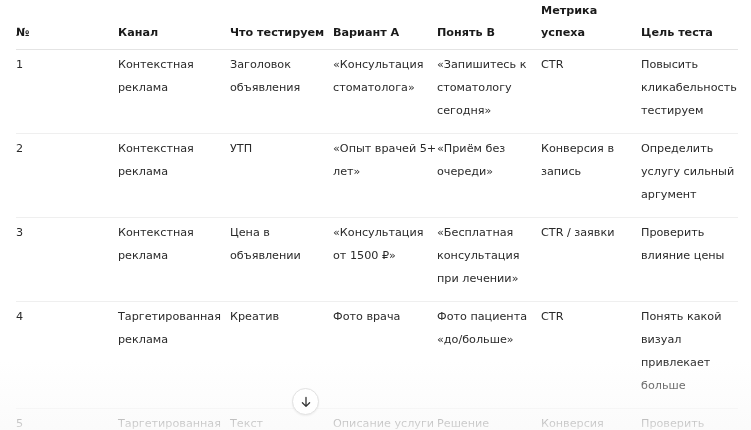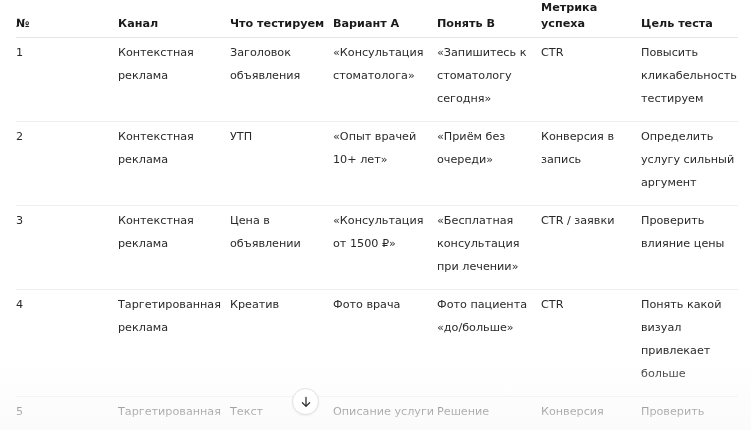--- a/index.html
+++ b/index.html
@@ -32,21 +32,21 @@
     font-size: 11.2px;
     line-height: 23px;
     padding: 0;
   }
   th {
     font-weight: bold;
     color: #1a1a1a;
     vertical-align: bottom;
     height: 29px;
     padding-bottom: 0px;
-    line-height: 16px;
+    line-height: 22px;
   }
   thead tr {
     border-bottom: 1px solid #e4e4e4;
   }
   tbody tr {
     border-bottom: 1px solid #efefef;
   }
   tbody tr:last-child {
     border-bottom: none;
   }
@@ -146,21 +146,21 @@
         <td>Заголовок объявления</td>
         <td>«Консультация стоматолога»</td>
         <td>«Запишитесь к стоматологу сегодня»</td>
         <td>CTR</td>
         <td>Повысить кликабельность тестируем</td>
       </tr>
       <tr class="r2">
         <td>2</td>
         <td>Контекстная реклама</td>
         <td>УТП</td>
-        <td>«Опыт врачей 10+ лет»</td>
+        <td>«Опыт врачей 5+ лет»</td>
         <td>«Приём без очереди»</td>
         <td>Конверсия в запись</td>
         <td>Определить услугу сильный аргумент</td>
       </tr>
       <tr class="r3">
         <td>3</td>
         <td>Контекстная реклама</td>
         <td>Цена в объявлении</td>
         <td>«Консультация от 1500 ₽»</td>
         <td>«Бесплатная консультация при лечении»</td>

